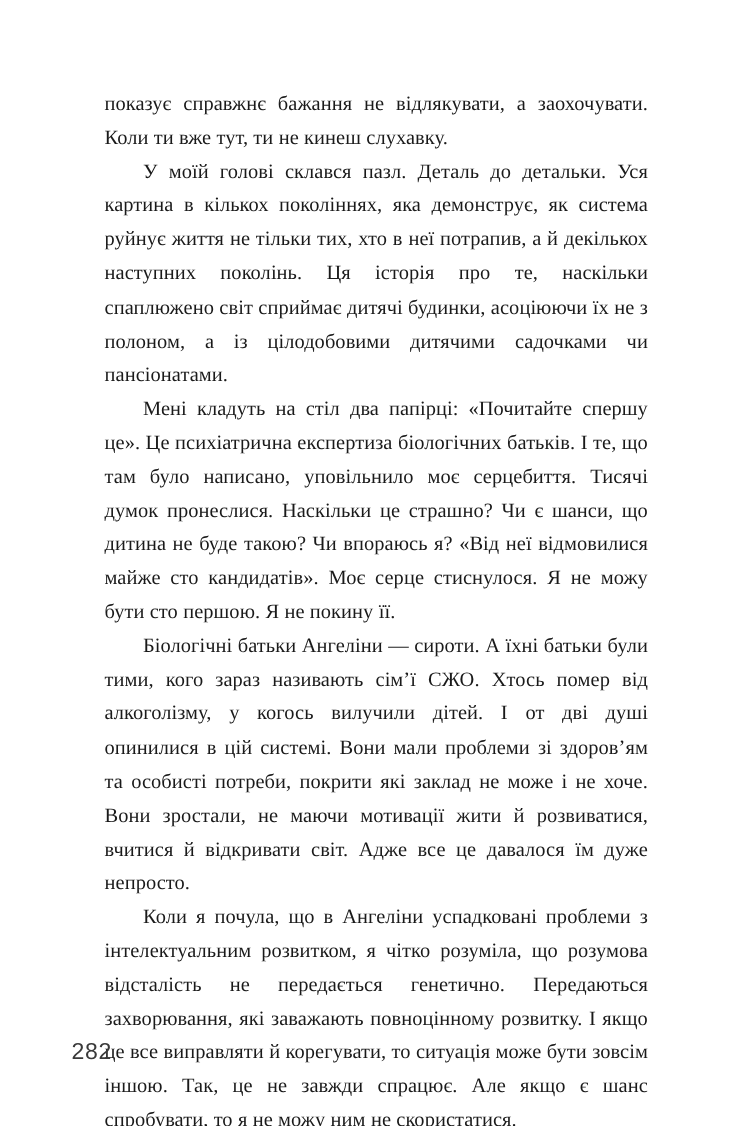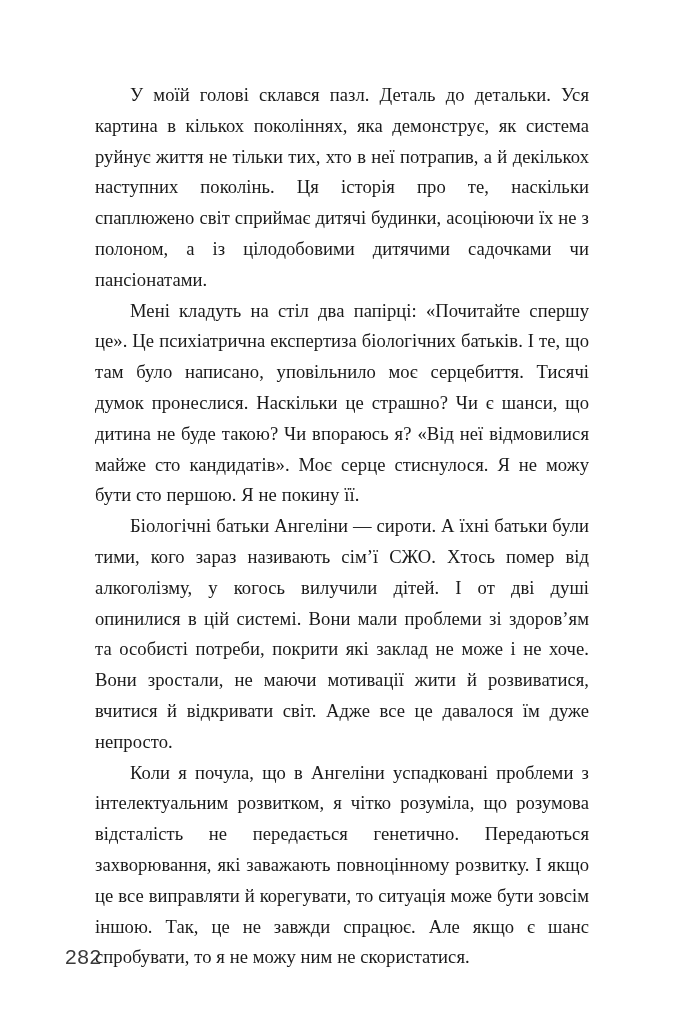--- a/index.html
+++ b/index.html
@@ -60,20 +60,21 @@
     color: #3a3a3a;
     letter-spacing: 0.6px;
   }
 </style>
 </head>
 <body>
 
 <div class="page">
 
   <div class="text-block">
+    <p class="para no-indent">показує справжнє бажання не відлякувати, а заохочувати. Коли ти вже тут, ти не кинеш слухавку.</p>
     <p class="para">У моїй голові склався пазл. Деталь до детальки. Уся картина в кількох поколіннях, яка демонструє, як система руйнує життя не тільки тих, хто в неї потрапив, а й декількох наступних поколінь. Ця історія про те, наскільки спаплюжено світ сприймає дитячі будинки, асоціюючи їх не з полоном, а із цілодобовими дитячими садочками чи пансіонатами.</p>
     <p class="para">Мені кладуть на стіл два папірці: «Почитайте спершу це». Це психіатрична експертиза біологічних батьків. І те, що там було написано, уповільнило моє серцебиття. Тисячі думок пронеслися. Наскільки це страшно? Чи є шанси, що дитина не буде такою? Чи впораюсь я? «Від неї відмовилися майже сто кандидатів». Моє серце стиснулося. Я не можу бути сто першою. Я не покину її.</p>
     <p class="para">Біологічні батьки Ангеліни — сироти. А їхні батьки були тими, кого зараз називають сім’ї СЖО. Хтось помер від алкоголізму, у когось вилучили дітей. І от дві душі опинилися в цій системі. Вони мали проблеми зі здоров’ям та особисті потреби, покрити які заклад не може і не хоче. Вони зростали, не маючи мотивації жити й розвиватися, вчитися й відкривати світ. Адже все це давалося їм дуже непросто.</p>
     <p class="para">Коли я почула, що в Ангеліни успадковані проблеми з інтелектуальним розвитком, я чітко розуміла, що розумова відсталість не передається генетично. Передаються захворювання, які заважають повноцінному розвитку. І якщо це все виправляти й корегувати, то ситуація може бути зовсім іншою. Так, це не завжди спрацює. Але якщо є шанс спробувати, то я не можу ним не скористатися.</p>
   </div>
 
   <div class="page-number">282</div>
 
 </div>
 

